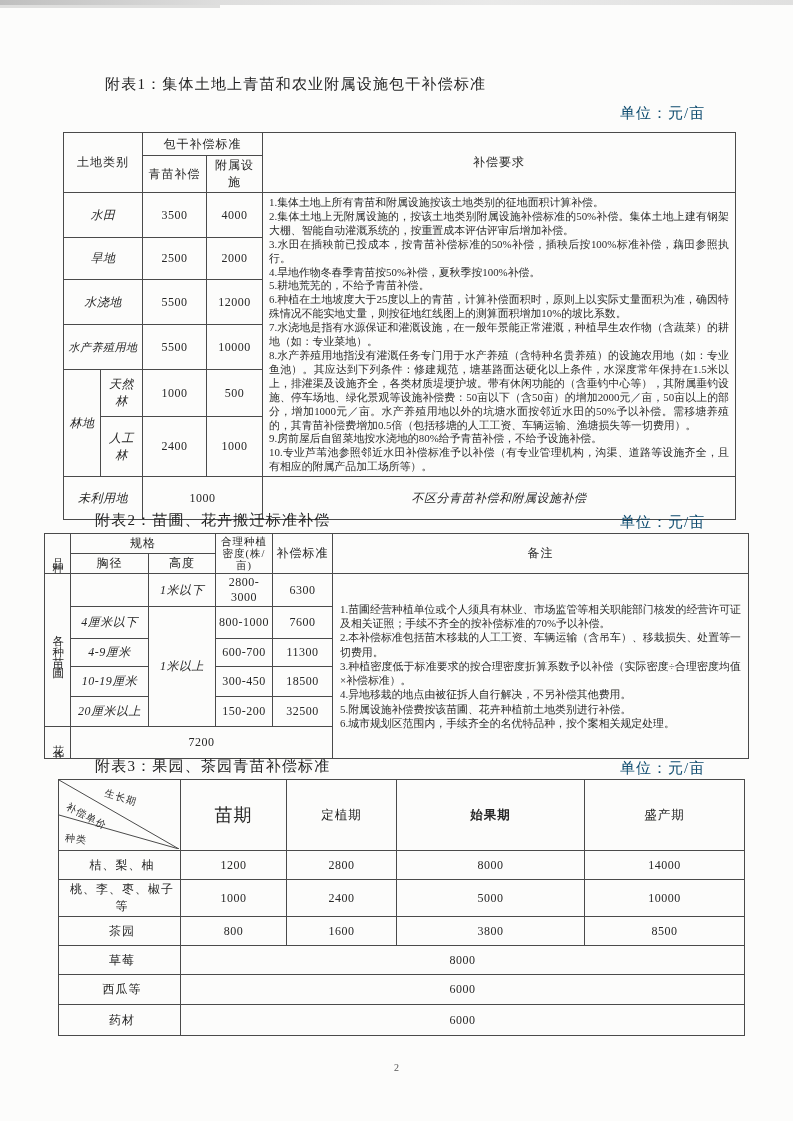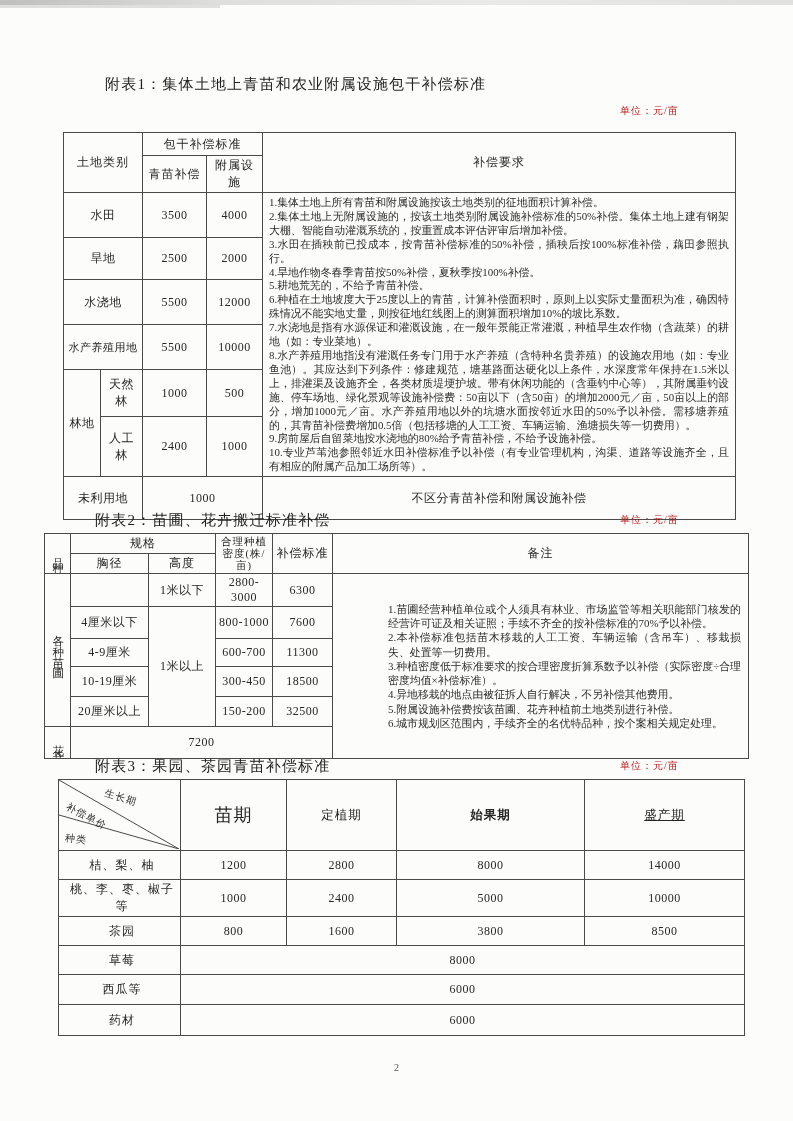--- a/index.html
+++ b/index.html
@@ -3,31 +3,31 @@
 <meta charset="utf-8">
 <style>
   * { margin:0; padding:0; box-sizing:border-box; }
   html,body { width:793px; height:1121px; }
   body { background:#fbfbfa; font-family:"Liberation Serif","DejaVu Serif",serif; color:#262626; }
   .page { position:absolute; top:0; left:0; width:793px; height:1121px; background:#fcfcfb; overflow:hidden; }
   .scan-top { position:absolute; top:0; left:0; width:100%; height:5px;
       background:linear-gradient(to right,#8d8d8d,#c6c6c6 28%,#dadada 62%,#c9c9c9); opacity:.55; }
   .scan-top2 { position:absolute; top:5px; left:0; width:220px; height:3px; background:#b5b5b5; opacity:.4; }
   .title { position:absolute; font-size:15px; letter-spacing:1.2px; color:#1e1e1e; white-space:nowrap; }
-  .unit { position:absolute; font-size:10px; letter-spacing:1px; color:#b91c1c; white-space:nowrap; }
+  .unit { position:absolute; font-size:15px; letter-spacing:1px; color:#0c4a6e; white-space:nowrap; }
   table.tbl { position:absolute; border-collapse:collapse; table-layout:fixed; }
   .tbl td { border:1px solid #4a4a4a; text-align:center; vertical-align:middle;
       font-size:12px; color:#262626; padding:1px 2px; overflow:hidden; }
   .hd { font-size:11.5px; letter-spacing:1px; }
   .num { font-size:12.5px; letter-spacing:.5px; font-family:"Liberation Serif","DejaVu Serif",serif; }
-  .lbl { font-size:12px; letter-spacing:.5px; }
+  .lbl { font-size:12px; letter-spacing:.5px;font-style:italic; }
   .reqcell { text-align:left !important; vertical-align:top !important; padding:3px 6px 2px 6px !important; }
   .req { font-size:10.9px; line-height:13.9px; text-align:justify; color:#2c2c2c; }
   .rmkcell { text-align:left !important; vertical-align:middle !important; padding:4px 7px !important; }
-  .rmk { font-size:10.9px; line-height:14.2px; text-align:justify; color:#2c2c2c;margin-left:48px; }
+  .rmk { font-size:10.9px; line-height:14.2px; text-align:justify; color:#2c2c2c; }
   .vert { writing-mode:vertical-rl; text-orientation:upright; display:inline-block; line-height:1; }
   .v2 { letter-spacing:4px; font-size:11px; }
   .v4 { letter-spacing:11px; font-size:11.5px; }
   .vf { letter-spacing:5px; font-size:11.5px; }
   .tname { text-align:right; padding-left:7px !important; font-size:12.5px; letter-spacing:1px; }
   .diagcell { position:relative; padding:0 !important; }
   .dlab { position:absolute; font-size:10px; letter-spacing:1px; transform-origin:left center; white-space:nowrap; color:#2c2c2c; }
   .pagenum { position:absolute; top:1062px; left:0; width:100%; text-align:center; font-size:10px; color:#555; }
 </style>
 </head>
@@ -194,21 +194,21 @@
           <line x1="0" y1="0" x2="120" y2="69" stroke="#4a4a4a" stroke-width="1"></line>
           <line x1="0" y1="35" x2="120" y2="69" stroke="#4a4a4a" stroke-width="1"></line>
         </svg>
         <span class="dlab" style="top:6px;left:46px;transform:rotate(17deg);">生长期</span>
         <span class="dlab" style="top:19px;left:8px;transform:rotate(28deg);">补偿单价</span>
         <span class="dlab" style="top:51px;left:6px;transform:rotate(6deg);">种类</span>
       </td>
       <td class="hd" style="font-size:18px;">苗期</td>
       <td class="hd" style="font-size:12.5px;">定植期</td>
       <td class="hd" style="font-size:12.5px;font-weight:bold;">始果期</td>
-      <td class="hd" style="font-size:12.5px;text-decoration:underline;">盛产期</td>
+      <td class="hd" style="font-size:12.5px;">盛产期</td>
     </tr>
     <tr style="height:29px">
       <td class="tname">桔、梨、柚</td>
       <td class="num">1200</td>
       <td class="num">2800</td>
       <td class="num">8000</td>
       <td class="num">14000</td>
     </tr>
     <tr style="height:29px">
       <td class="tname">桃、李、枣、椒子等</td>

